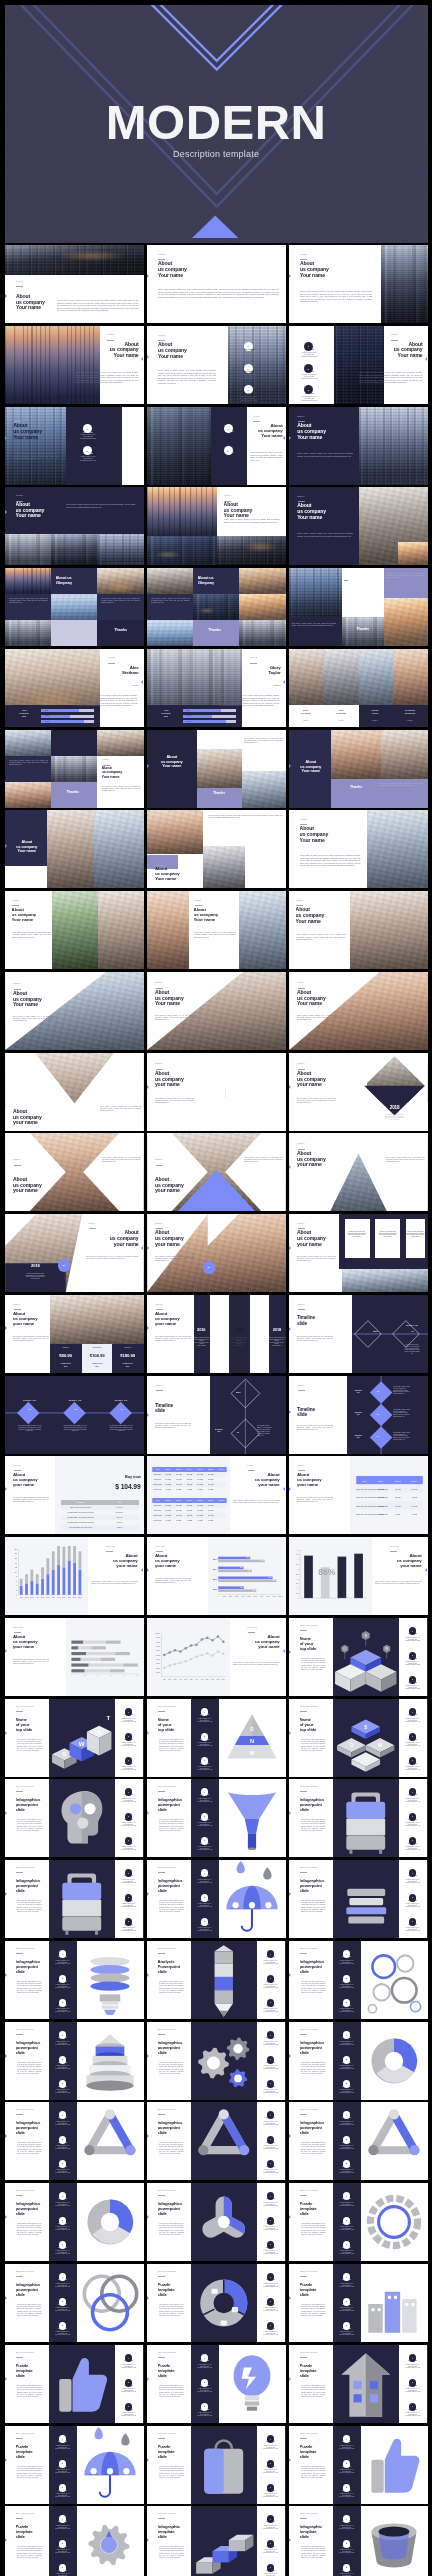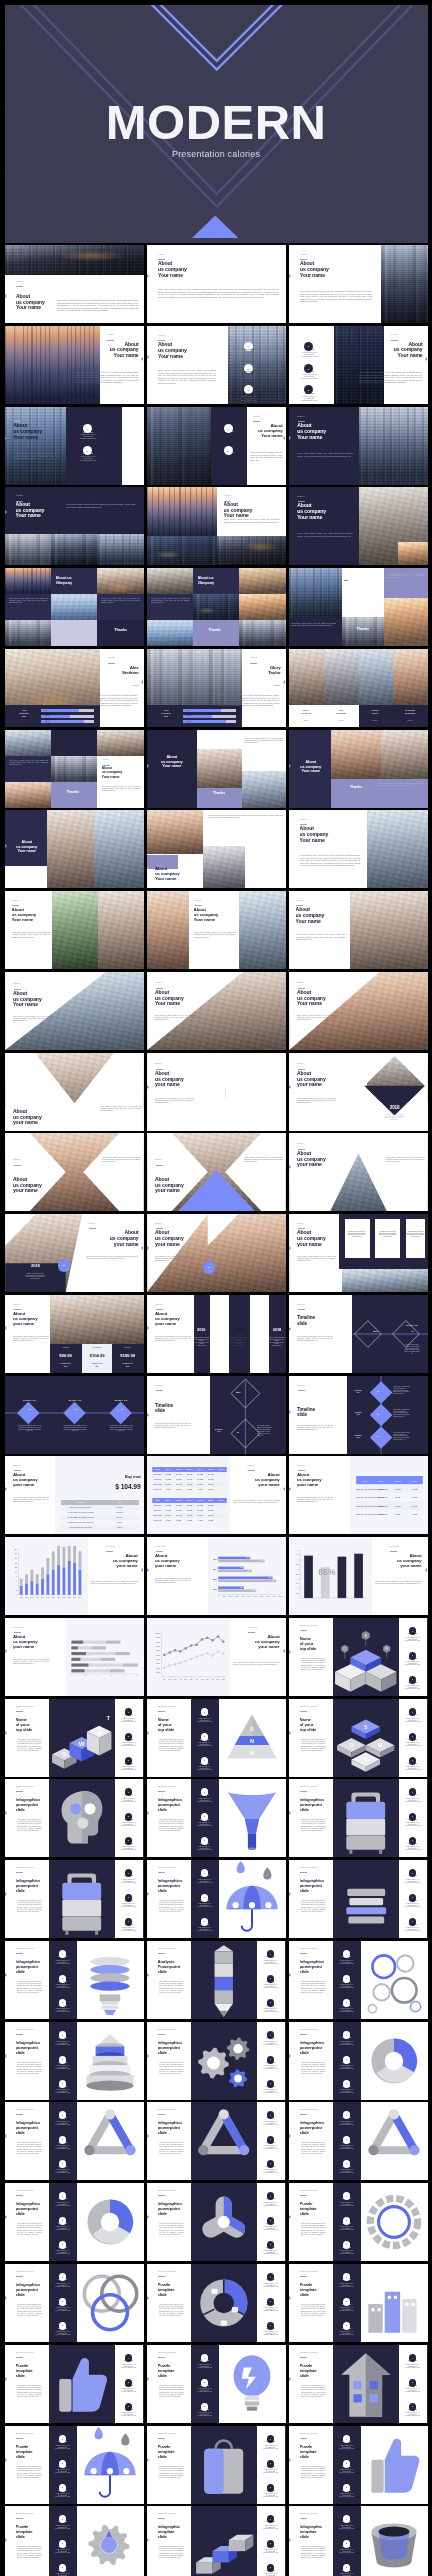--- a/index.html
+++ b/index.html
@@ -45,21 +45,21 @@
         <path d="M 291 -12 L 411 108 L 531 -12"></path>
         <path d="M 274 -12 L 411 125 L 548 -12"></path>
       </g>
       <g fill="none" stroke="#4d4f7e" stroke-width="5">
         <path d="M 45 -12 L 411 366 L 777 -12"></path>
         <path d="M 20 -12 L 411 391 L 802 -12"></path>
       </g>
       <path d="M 408 408 L 453 452 L 363 452 Z" fill="#7b8cf9"></path>
     </svg>
     <div class="hero-title">MODERN</div>
-    <div class="hero-sub">Presentation calories</div>
+    <div class="hero-sub">Description template</div>
   </div>
   <div class="grid" id="grid">
       <div class="slide" style="left:0px;top:0px;background:#fff;">
         <div class="b" style="left:0px;top:0px;width:139px;height:30px;background:radial-gradient(ellipse 35% 26% at 62% 36%, rgba(255,170,90,.35), transparent 70%),repeating-linear-gradient(0deg,rgba(0,0,0,.07) 0 0.5px,rgba(255,255,255,.035) 0.5px 1.5px),repeating-linear-gradient(90deg,rgba(0,0,0,0.20) 0px 2.4px,rgba(255,255,255,0.07) 2.4px 3.4px,rgba(0,0,0,0.04) 3.4px 7.3px,rgba(0,0,0,0.16) 7.3px 8.7px,rgba(255,255,255,0.05) 8.7px 9.7px,rgba(0,0,0,0.02) 9.7px 15px,rgba(0,0,0,0.13) 15px 17px,rgba(255,255,255,0.04) 17px 18.4px,rgba(0,0,0,0.01) 18.4px 24px),repeating-linear-gradient(90deg,rgba(0,0,0,0.04) 0px 3.1px,rgba(255,255,255,0.03) 3.1px 3.7px,rgba(0,0,0,0.01) 3.7px 8.8px),linear-gradient(172deg,#9aa2b8 0%,#6b7285 14%,#2f3445 40%,#161922 72%,#0b0c11 100%);"></div>
         <div class="b t lbl" style="left:11px;top:35px;width:64px;color:#9292b4;font-size:2.1px;line-height:2.5px;">Modern</div>
         <div class="b rule" style="left:11.7px;top:41px;width:7.2px;height:0.6px;background:#a0a0bf;"></div>
         <div class="b t h1" style="left:11.4px;top:49px;width:56px;color:#1b1b30;font-size:5.1px;line-height:5.7px;">About
 us company
 Your name</div>
         <div class="b t para" style="left:52px;top:54px;width:82px;color:#70708c;font-size:1.8px;line-height:2.6px;text-align:justify;">Lorem Ipsum is simply dummy text of the printing and typesetting industry. Lorem Ipsum has been the industry's standard dummy text ever since the 1500s, when an unknown printer took a galley of type and scrambled it to make a type specimen book. It has survived not only five centuries, but also the leap into electronic typesetting, remaining essentially unchanged. It was popularised in the 1960s with the release of Letraset sheets containing Lorem Ipsum passages.</div>

